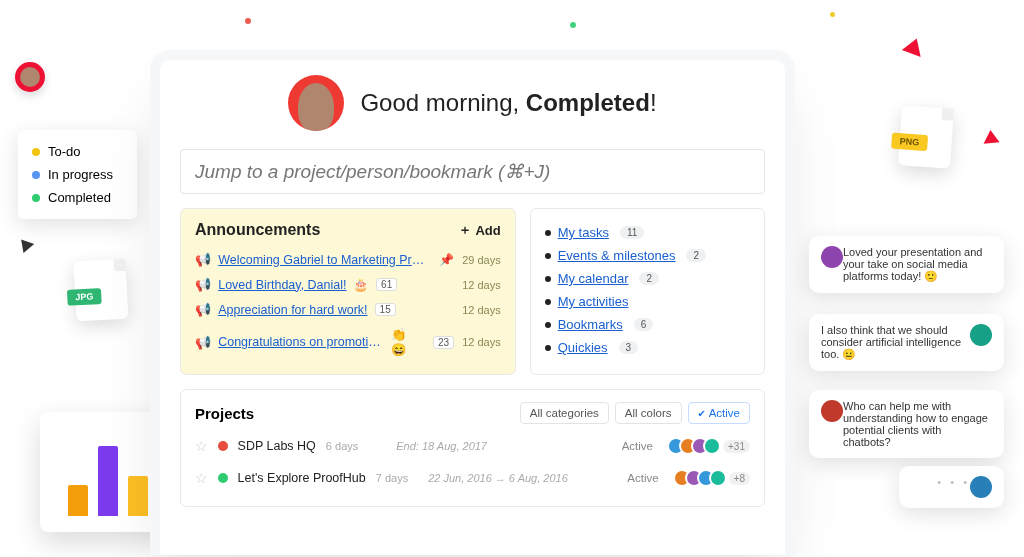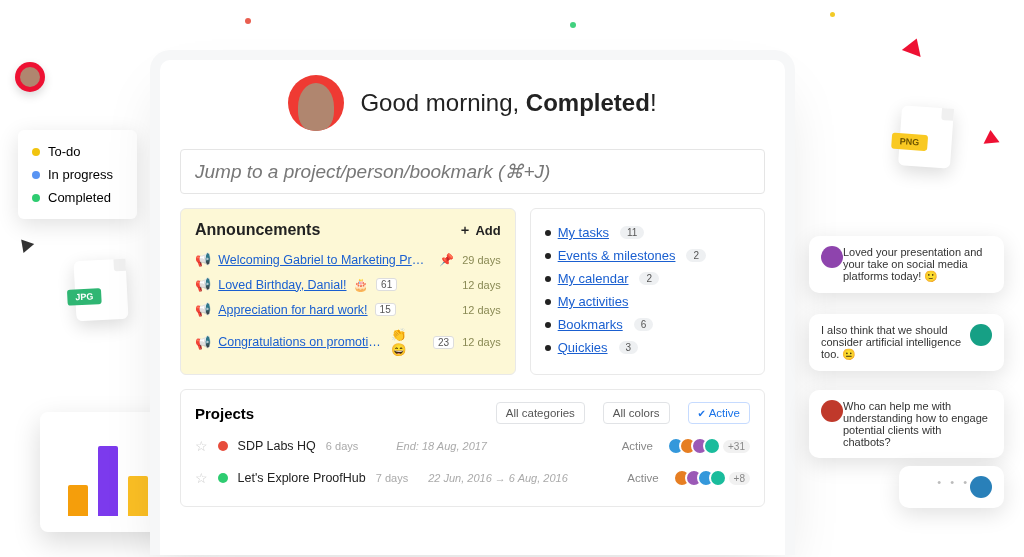--- a/index.html
+++ b/index.html
@@ -65,21 +65,21 @@
   .pin { color:#444; font-size:12px; margin-left:4px;}
 
   .quick { flex:1; font-size:13px;text-align:right;}
   .q-item { display:flex; align-items:center; gap:7px; padding:4px 0;}
   .q-dot { width:6px; height:6px; border-radius:50%; background:#222; }
   .q-link { color:#1a5fd0; text-decoration:underline;}
   .q-count { background:#eef0f2; color:#555; border-radius:8px; padding:1px 7px; font-size:10px; margin-left:4px;}
 
   .projects .phead { display:flex; justify-content:space-between; align-items:center; margin-bottom:6px;}
   .projects h3 { font-size:15px; font-weight:700; }
-  .filters { display:flex; gap:18px; }
+  .filters { display:flex; gap:6px; }
   .chip { border:1px solid #e1e3e6; border-radius:4px; padding:4px 9px; font-size:11.5px; color:#555; cursor:pointer; background:#fff;}
   .chip.active { color:#1a73e8; border-color:#c6dbff;}
   .chip.active::before { content:"✔ "; color:#1a73e8; font-size:10px;}
 
   .prow { display:flex; align-items:center; gap:10px; font-size:12.5px; color:#555; padding:7px 0; }
   .star { color:#ccc; cursor:pointer; font-size:14px;}
   .pdot { width:10px; height:10px; border-radius:50%; }
   .pname { color:#222; }
   .sub { color:#aaa; font-size:11px;}
   .pstatus { margin-left:auto; margin-right:10px; color:#888; font-size:11.5px;}

